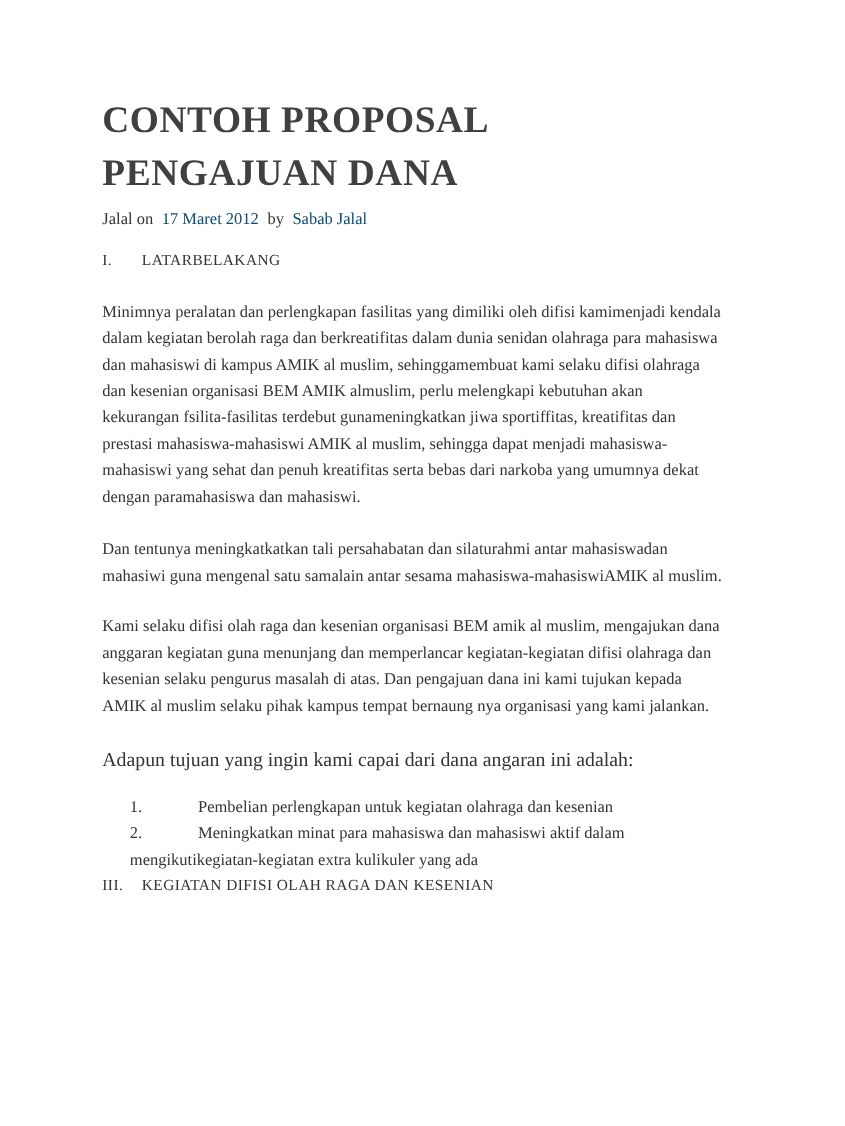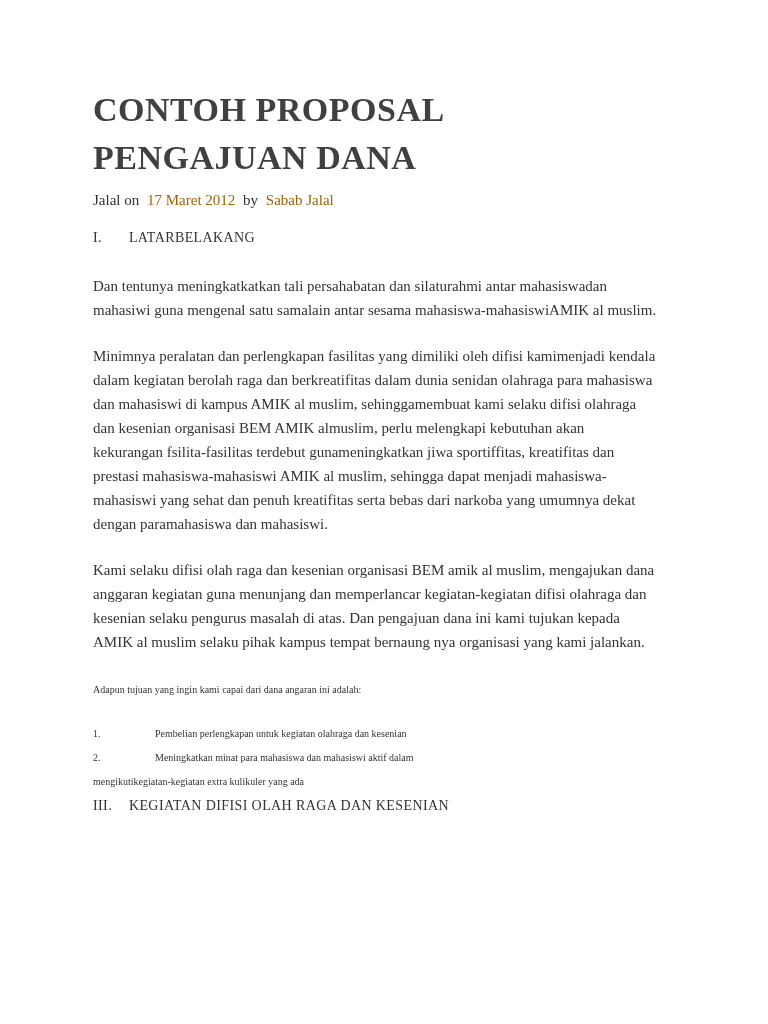--- a/index.html
+++ b/index.html
@@ -30,21 +30,21 @@
     white-space: pre-line;
   }
   .byline {
     margin-top: 8px;
     font-size: 15px;
     line-height: 20px;
     color: #333333;
   }
   .byline .sep { margin-right: 4px; }
   .link {
-    color: #a16207;
+    color: #0c4a6e;
     text-decoration: none;
     margin-right: 4px;
     cursor: pointer;
   }
   .heading {
     font-size: 14px;
     line-height: 24px;
     color: #333333;
     letter-spacing: 0.4px;
   }
@@ -56,29 +56,30 @@
   }
   .para {
     margin-top: 22px;
     font-size: 15px;
     line-height: 24px;
     white-space: pre-line;
   }
   .para.p2 { margin-top: 24px; }
   .intro {
     margin-top: 24px;
-    font-size: 10px;
+    font-size: 18px;
     line-height: 24px;
   }
   .list {
     margin-top: 20px;
   }
   .li-row {
-    font-size: 10px;
+    font-size: 15px;
     line-height: 24px;
+    margin-left: 25px;
   }
   .li-num {
     display: inline-block;
     min-width: 62px;
   }
   .li-text {
     white-space: pre-line;
   }
   .h3-row {
     margin-top: 0;
@@ -98,31 +99,31 @@
     <span class="link">17 Maret 2012</span>
     <span class="sep">by</span>
     <span class="link">Sabab Jalal</span>
   </div>
 
   <div class="heading h1-row">
     <span class="h-num">I.</span>
     <span>LATARBELAKANG</span>
   </div>
 
-  <div class="para p2">Dan tentunya meningkatkatkan tali persahabatan dan silaturahmi antar mahasiswadan
-mahasiwi guna mengenal satu samalain antar sesama mahasiswa-mahasiswiAMIK al muslim.</div>
-
   <div class="para">Minimnya peralatan dan perlengkapan fasilitas yang dimiliki oleh difisi kamimenjadi kendala
 dalam kegiatan berolah raga dan berkreatifitas dalam dunia senidan olahraga para mahasiswa
 dan mahasiswi di kampus AMIK al muslim, sehinggamembuat kami selaku difisi olahraga
 dan kesenian organisasi BEM AMIK almuslim, perlu melengkapi kebutuhan akan
 kekurangan fsilita-fasilitas terdebut gunameningkatkan jiwa sportiffitas, kreatifitas dan
 prestasi mahasiswa-mahasiswi AMIK al muslim, sehingga dapat menjadi mahasiswa-
 mahasiswi yang sehat dan penuh kreatifitas serta bebas dari narkoba yang umumnya dekat
 dengan paramahasiswa dan mahasiswi.</div>
+
+  <div class="para p2">Dan tentunya meningkatkatkan tali persahabatan dan silaturahmi antar mahasiswadan
+mahasiwi guna mengenal satu samalain antar sesama mahasiswa-mahasiswiAMIK al muslim.</div>
 
   <div class="para">Kami selaku difisi olah raga dan kesenian organisasi BEM amik al muslim, mengajukan dana
 anggaran kegiatan guna menunjang dan memperlancar kegiatan-kegiatan difisi olahraga dan
 kesenian selaku pengurus masalah di atas. Dan pengajuan dana ini kami tujukan kepada
 AMIK al muslim selaku pihak kampus tempat bernaung nya organisasi yang kami jalankan.</div>
 
 
   <div class="intro">Adapun tujuan yang ingin kami capai dari dana angaran ini adalah:</div>
 
   <div class="list">

